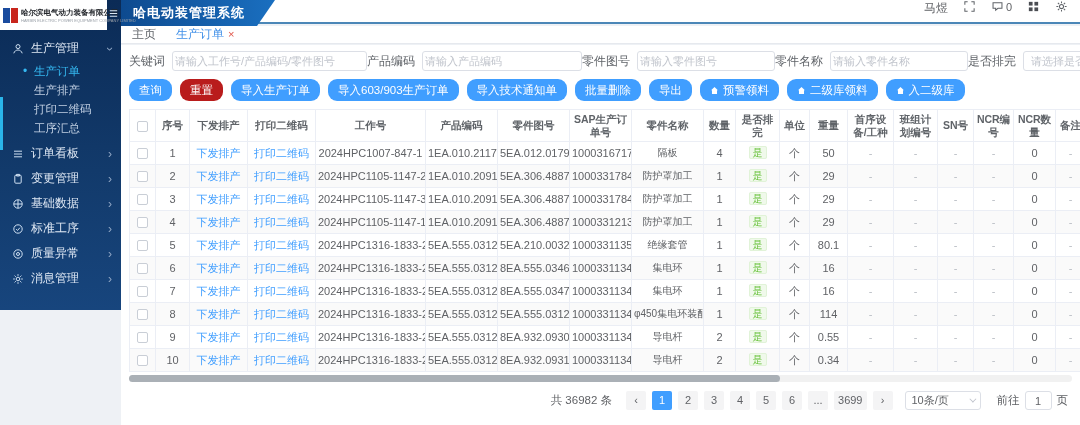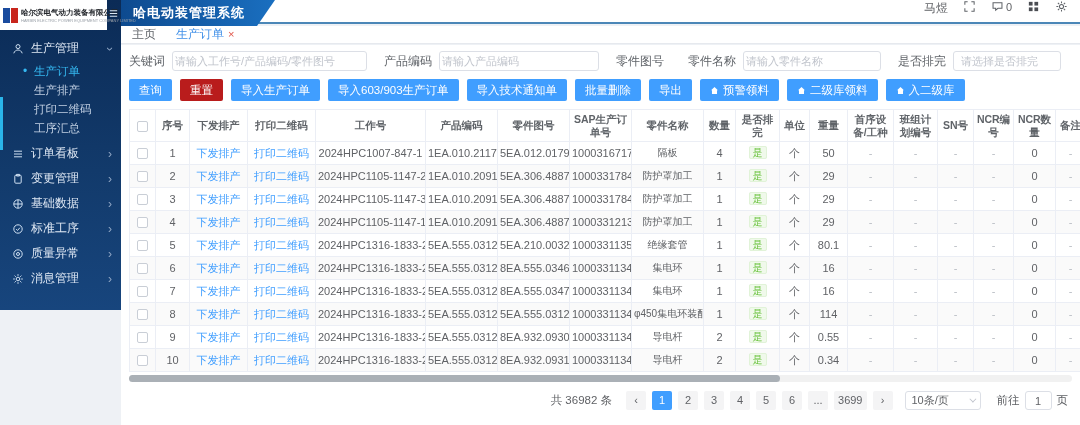--- a/index.html
+++ b/index.html
@@ -50,32 +50,32 @@
   .tabsbar { position:absolute; left:121px; top:26px; right:0; height:18px; background:#fff;
     border-bottom:1px solid #e6e9ee; display:flex; align-items:center; padding-left:11px; gap:20px; z-index:1; }
   .tab { font-size:12px; color:#5f6368; display:flex; gap:4px; align-items:center; cursor:pointer; white-space:nowrap; }
   .tab.active { color:#3f8fe8; }
   .tab-close { color:#e0564a; font-size:11px; line-height:1; }
 
   
   .panel { position:absolute; left:121px; top:45px; right:0; bottom:0; background:#fff; padding:5px 8px 0; }
 
   .filters { display:flex; align-items:center; height:22px; }
-  .f-group { display:flex; align-items:center; margin-right:17px; }
+  .f-group { display:flex; align-items:center; }
   .f-label { font-size:12px; color:#5f6368; margin-right:7px; white-space:nowrap; }
   .f-input { height:20px; border:1px solid #dcdfe6; border-radius:3px; font-size:11px; color:#606266;
     padding:0 2px; background:#fff; font-family:inherit; outline:none; }
   .f-input::placeholder { color:#c0c4cc; }
   .f-select { height:20px; border:1px solid #dcdfe6; border-radius:3px; font-size:11px; color:#c0c4cc;
     background:#fff; display:flex; align-items:center; padding:0 7px; cursor:pointer; }
   .f-chev { margin-left:auto; border:solid #c0c4cc; border-width:0 1px 1px 0; padding:2px;
     transform:rotate(45deg) translateY(-2px); }
 
   .toolbar { display:flex; align-items:center; gap:8px; margin-top:7px; height:22px; }
-  .btn { height:22px; border:none; border-radius:2px; font-size:11.5px; color:#fff; display:flex;
+  .btn { height:22px; border:none; border-radius:9px; font-size:11.5px; color:#fff; display:flex;
     align-items:center; padding:0 10px; gap:4px; cursor:pointer; font-family:inherit; white-space:nowrap; }
   .btn.primary { background:#409eff; }
   .btn.warning { background:#b91c1c; }
   .bicon svg { width:9px; height:9px; fill:#fff; display:block; }
 
   .tablewrap { margin-top:8px; }
   table { width:100%; border-collapse:collapse; table-layout:fixed; }
   th { font-size:10.5px; color:#5f6368; font-weight:700; background:#fff; border:1px solid #ebeef5;
     height:32px; padding:1px 2px; line-height:13px; text-align:center; }
   td { font-size:11px; color:#606266; border:1px solid #ebeef5; height:23px; text-align:center;
@@ -247,20 +247,21 @@
       <div class="f-group">
         <span class="f-label">关键词</span>
         <input class="f-input" style="width: 195px;" placeholder="请输入工作号/产品编码/零件图号">
       </div>
       <div class="f-group">
         <span class="f-label">产品编码</span>
         <input class="f-input" style="width: 160px;" placeholder="请输入产品编码">
       </div>
       <div class="f-group">
         <span class="f-label">零件图号</span>
+        <input class="f-input" style="width: 138px;" placeholder="请输入零件图号">
       </div>
       <div class="f-group">
         <span class="f-label">零件名称</span>
         <input class="f-input" style="width: 138px;" placeholder="请输入零件名称">
       </div>
       <div class="f-group">
         <span class="f-label">是否排完</span>
         <div class="f-select" style="width:108px">
           <span>请选择是否排完</span>
         </div>

